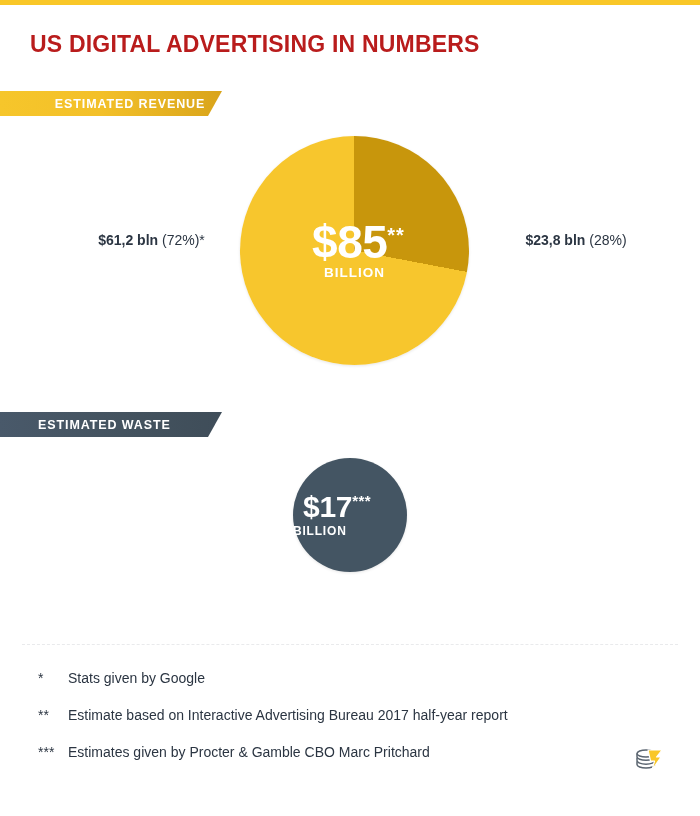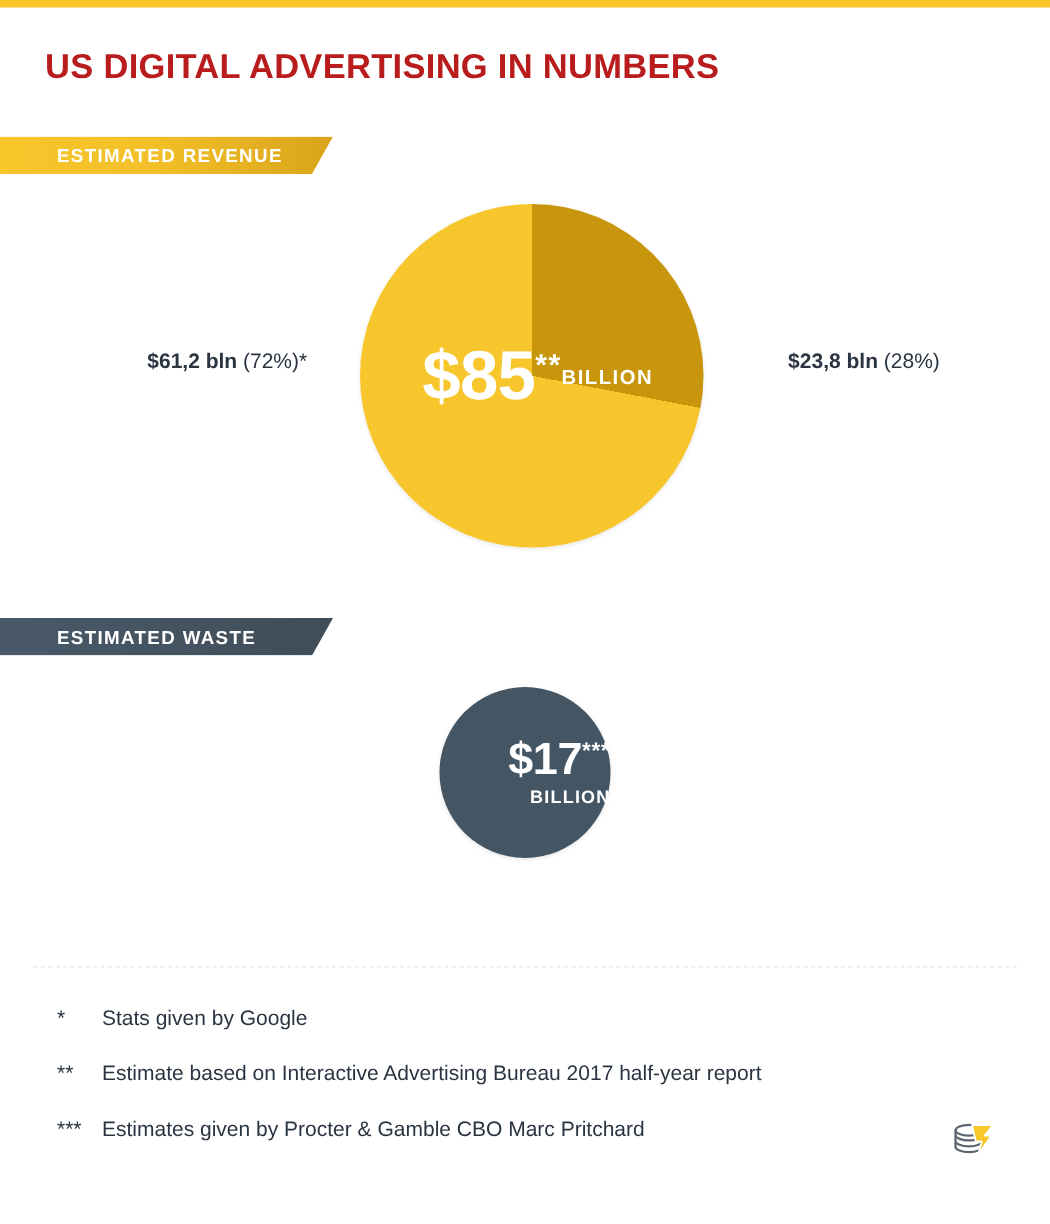--- a/index.html
+++ b/index.html
@@ -49,20 +49,21 @@
     font-weight: bold;
     letter-spacing: 0.9px;
     padding-left: 38px;
     box-sizing: border-box;
     clip-path: polygon(0 0, 100% 0, calc(100% - 14px) 100%, 0 100%);
   }
   .banner-revenue {
     top: 91px;
     width: 222px;
     background: linear-gradient(to right, #f6c62b 0%, #f3c029 45%, #d9a41a 100%);
+    justify-content: center;
   }
   .banner-waste {
     top: 412px;
     width: 222px;
     background: linear-gradient(to right, #49596a 0%, #44535f 55%, #3f4d59 100%);
   }
 
   
   .pie-wrap {
     position: absolute;
@@ -81,21 +82,21 @@
       #f7c62d 100.8deg 360deg
     );
     box-shadow: 0 1px 3px rgba(0,0,0,0.10);
   }
   .pie-center {
     position: absolute;
     top: 0; left: 0;
     width: 229px;
     height: 229px;
     display: flex;
-    flex-direction: row;
+    flex-direction: column;
     align-items: center;
     justify-content: center;
     pointer-events: none;
   }
   .pie-amount {
     font-size: 46px;
     font-weight: bold;
     color: #ffffff;
     line-height: 0.95;
     letter-spacing: -0.5px;
@@ -149,21 +150,21 @@
   .waste-circle {
     position: absolute;
     top: 458px;
     left: 293px;
     width: 114px;
     height: 114px;
     border-radius: 50%;
     background: #445563;
     display: flex;
     flex-direction: column;
-    align-items: flex-end;
+    align-items: flex-start;
     justify-content: center;
     box-shadow: 0 1px 3px rgba(0,0,0,0.10);
   }
   .waste-amount {
     font-size: 30px;
     font-weight: bold;
     color: #ffffff;
     line-height: 1;
     letter-spacing: -0.3px;
     margin-left: 10px;

